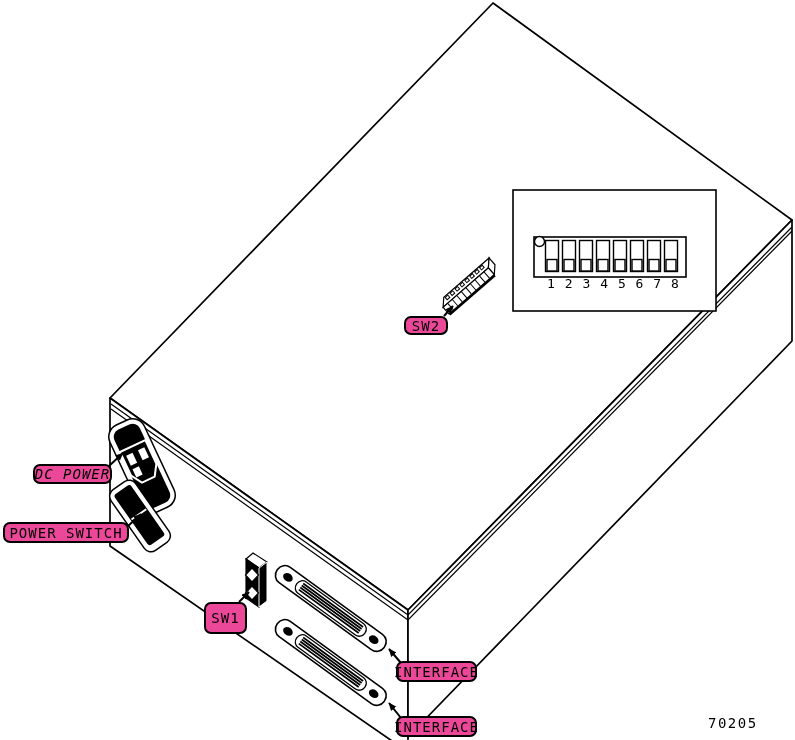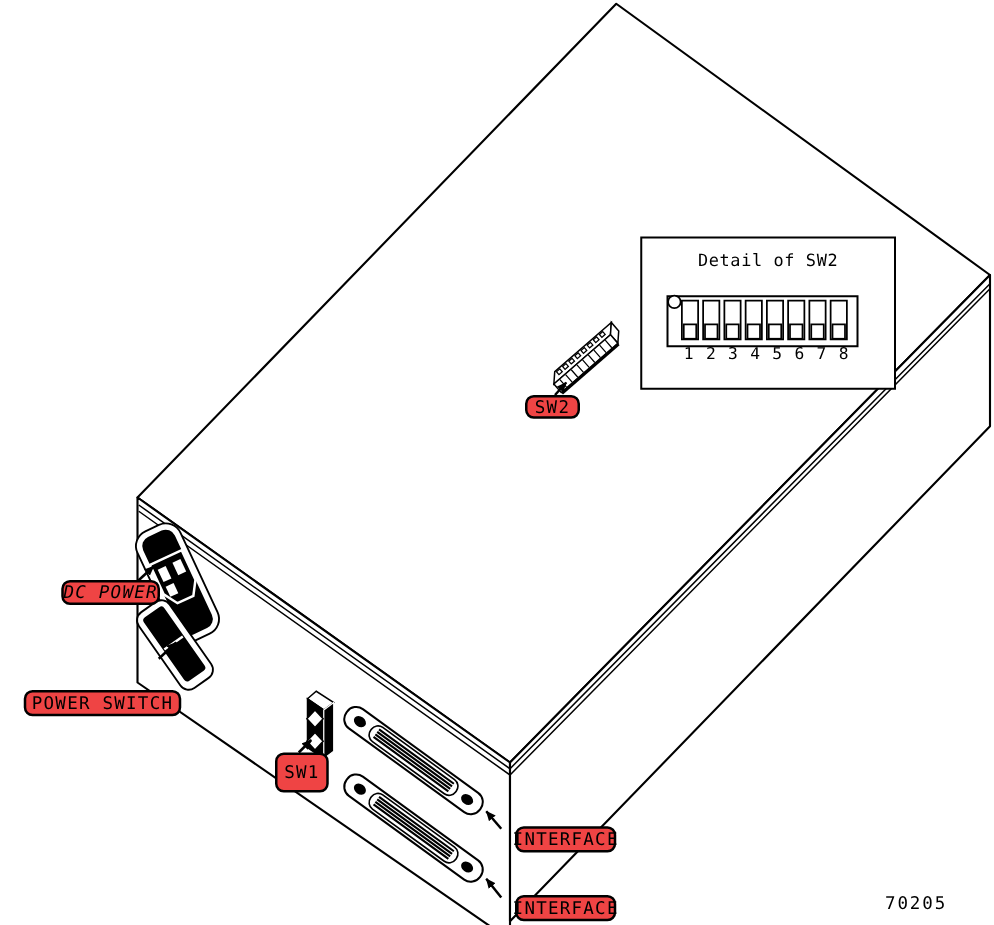--- a/index.html
+++ b/index.html
@@ -4,22 +4,22 @@
 <style>
   html,body{margin:0;padding:0;background:#fff;}
   .stage{
     position:relative;width:795px;height:740px;background:#fff;overflow:hidden;
     font-family:"DejaVu Sans Mono","Liberation Mono",monospace;color:#000;
   }
   .stage svg{position:absolute;left:0;top:0;z-index:1;}
   .label-box{
     position:absolute;z-index:2;box-sizing:border-box;
     display:flex;align-items:center;justify-content:center;
-    border:2px solid #000;border-radius:7px;background:#ef4444;
-    font-size:14px;line-height:1;letter-spacing:1px;white-space:nowrap;margin-left:16px;
+    border:2px solid #000;border-radius:7px;background:#ec4899;
+    font-size:14px;line-height:1;letter-spacing:1px;white-space:nowrap;
   }
   .plain-text{position:absolute;z-index:2;white-space:nowrap;}
   .detail-title{left:513px;top:201px;width:203px;text-align:center;font-size:13.5px;letter-spacing:.5px;}
   .dip-numbers{
     position:absolute;z-index:2;left:545px;top:277px;width:136px;
     display:flex;justify-content:space-between;font-size:13px;line-height:1;
   }
   .dip-numbers span{width:12px;text-align:center;}
   .fig-number{left:708px;top:715px;font-size:14px;letter-spacing:1.5px;}
 </style>
@@ -128,31 +128,30 @@
         <use href="#dipsw" transform="translate(630.5,240.5)"></use>
         <use href="#dipsw" transform="translate(647.5,240.5)"></use>
         <use href="#dipsw" transform="translate(664.5,240.5)"></use>
         <circle cx="539.5" cy="241.5" r="5" fill="#fff" stroke="#000" stroke-width="1.4"></circle>
       </g>
     </g>
   </svg>
 
   <div class="label-box" style="left:33px;top:464px;width:79px;height:20px;font-style:italic;">DC POWER</div>
 
-  <div class="label-box" style="left:3px;top:552px;width:126px;height:21px;">POWER SWITCH</div>
+  <div class="label-box" style="left:3px;top:522px;width:126px;height:21px;">POWER SWITCH</div>
 
   <div class="label-box" style="left:204px;top:602px;width:43px;height:32px;">SW1</div>
 
   <div class="label-box" style="left:404px;top:316px;width:44px;height:19px;">SW2</div>
 
   <div class="label-box" style="left:396px;top:661px;width:81px;height:21px;">INTERFACE</div>
 
   <div class="label-box" style="left:396px;top:716px;width:81px;height:21px;">INTERFACE</div>
 
-  <div class="plain-text detail-title">Detail of SW2</div>
 
   <div class="dip-numbers">
     <span>1</span>
     <span>2</span>
     <span>3</span>
     <span>4</span>
     <span>5</span>
     <span>6</span>
     <span>7</span>
     <span>8</span>

